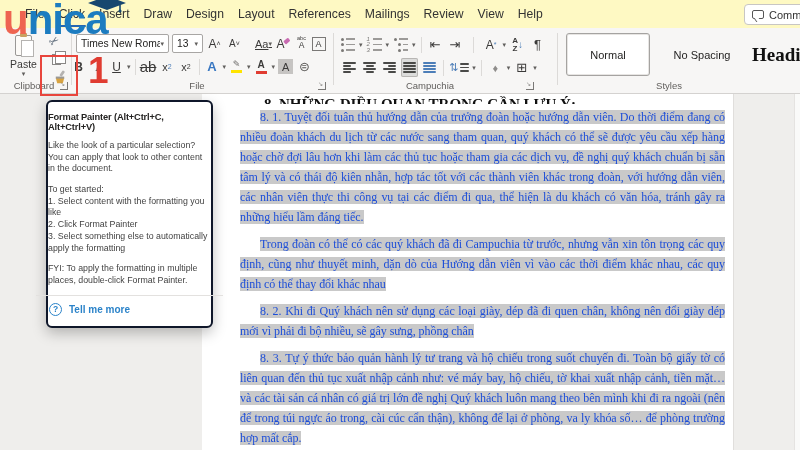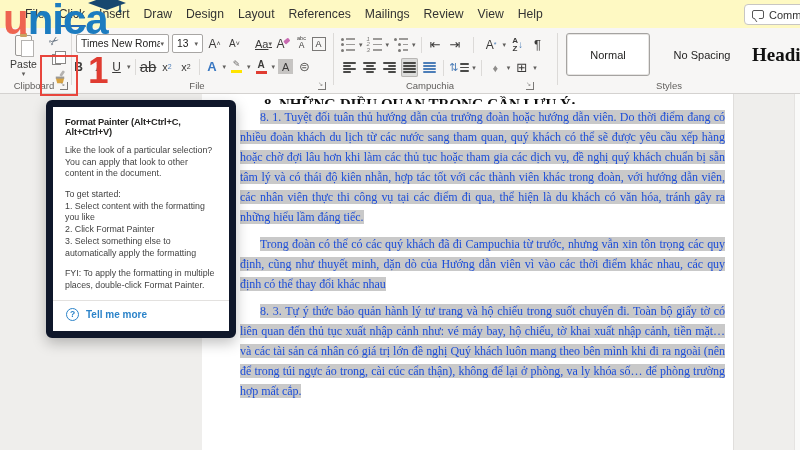--- a/index.html
+++ b/index.html
@@ -93,22 +93,22 @@
     border-right:1px solid #e0dedc; padding:1px 8px 0 38px; }
   #scrollstrip { position:absolute; left:794px; top:0; width:6px; height:356px; background:#fafaf9; border-left:1px solid #e5e3e1; }
   #doc-heading { height:9px; overflow:hidden; }
   #doc-heading span { display:inline-block; margin-top:-11px; margin-left:24px;
     font-family:"Liberation Serif","DejaVu Serif",serif; font-weight:bold; font-size:15px; color:#111; white-space:nowrap; }
   .para { margin:3px 0 7px; font-family:Liberation Serif, serif; font-size:12px;
     line-height:20px; color:#1d4ed8; text-align:justify; text-indent:20px; letter-spacing:-0.05px; }
   .hl { background:#c9c9c9; }
 
   
-  #tooltip { position:absolute; left:46px; top:100px; width:190px; z-index:30; background:#fff;
-    border:7px solid #0f172a; border-radius:6px; box-shadow:0 5px 14px rgba(0,0,0,.25); padding:10px 12px 4px; }
+  #tooltip { position:absolute; left:46px; top:100px; width:167px; z-index:30; background:#fff;
+    border:2px solid #0f172a; border-radius:6px; box-shadow:0 5px 14px rgba(0,0,0,.25); padding:10px 0 4px; }
   #tooltip .tt-title { font-size:9.3px; font-weight:bold; color:#252423; letter-spacing:-0.15px; margin-bottom:8px; }
   #tooltip .tt-p { font-size:8.8px; color:#424242; line-height:1.33; }
   #tooltip .tt-gap { height:9px; }
   #tooltip .tt-sep { border-top:1px solid #e3e1df; margin:8px -12px 0; }
   #tooltip .tt-foot { display:flex; align-items:center; gap:7px; padding:7px 1px 6px; }
   .qcirc { width:13px; height:13px; border:1.3px solid #2b83c9; border-radius:50%; color:#2b83c9;
     font-size:8.5px; font-weight:bold; display:flex; align-items:center; justify-content:center; }
   .tt-link { font-size:10px; font-weight:bold; color:#2b83c9; }
 </style>
 </head>
@@ -383,20 +383,21 @@
   <div id="anno-box"></div>
   <div id="anno-num">1</div>
 
   <div id="document">
     <div id="page">
       <div id="doc-heading">
         <span>8. NHỮNG ĐIỀU QUAN TRỌNG CẦN LƯU Ý:</span>
       </div>
       <p class="para"><span class="hl">8. 1. Tuyệt đối tuân thủ hướng dẫn của trưởng đoàn hoặc hướng dẫn viên. Do thời điểm đang có nhiều đoàn khách du lịch từ các nước sang tham quan, quý khách có thể sẽ được yêu cầu xếp hàng hoặc chờ đợi lâu hơn khi làm các thủ tục hoặc tham gia các dịch vụ, đề nghị quý khách chuẩn bị sẵn tâm lý và có thái độ kiên nhẫn, hợp tác tốt với các thành viên khác trong đoàn, với hướng dẫn viên, các nhân viên thực thi công vụ tại các điểm đi qua, thể hiện là du khách có văn hóa, tránh gây ra những hiểu lầm đáng tiếc.</span></p>
       <p class="para"><span class="hl">Trong đoàn có thể có các quý khách đã đi Campuchia từ trước, nhưng vẫn xin tôn trọng các quy định, cũng như thuyết minh, dặn dò của Hướng dẫn viên vì vào các thời điểm khác nhau, các quy định có thể thay đổi khác nhau</span></p>
+      <p class="para"><span class="hl">8. 2. Khi đi Quý khách nên sử dụng các loại giày, dép đã đi quen chân, không nên đổi giày dép mới vì phải đi bộ nhiều, sẽ gây sưng, phồng chân</span></p>
       <p class="para"><span class="hl">8. 3. Tự ý thức bảo quản hành lý tư trang và hộ chiếu trong suốt chuyến đi. Toàn bộ giấy tờ có liên quan đến thủ tục xuất nhập cảnh như: vé máy bay, hộ chiếu, tờ khai xuất nhập cảnh, tiền mặt… và các tài sản cá nhân có giá trị lớn đề nghị Quý khách luôn mang theo bên mình khi đi ra ngoài (nên để trong túi ngực áo trong, cài cúc cẩn thận), không để lại ở phòng, va ly khóa số… để phòng trường hợp mất cắp.</span></p>
     </div>
     <div id="scrollstrip"></div>
   </div>
 
   <div id="tooltip">
     <div class="tt-title">Format Painter (Alt+Ctrl+C, Alt+Ctrl+V)</div>
     <div class="tt-p">Like the look of a particular selection? You can apply that look to other content in the document.</div>
     <div class="tt-gap"></div>
     <div class="tt-p">To get started:</div>

